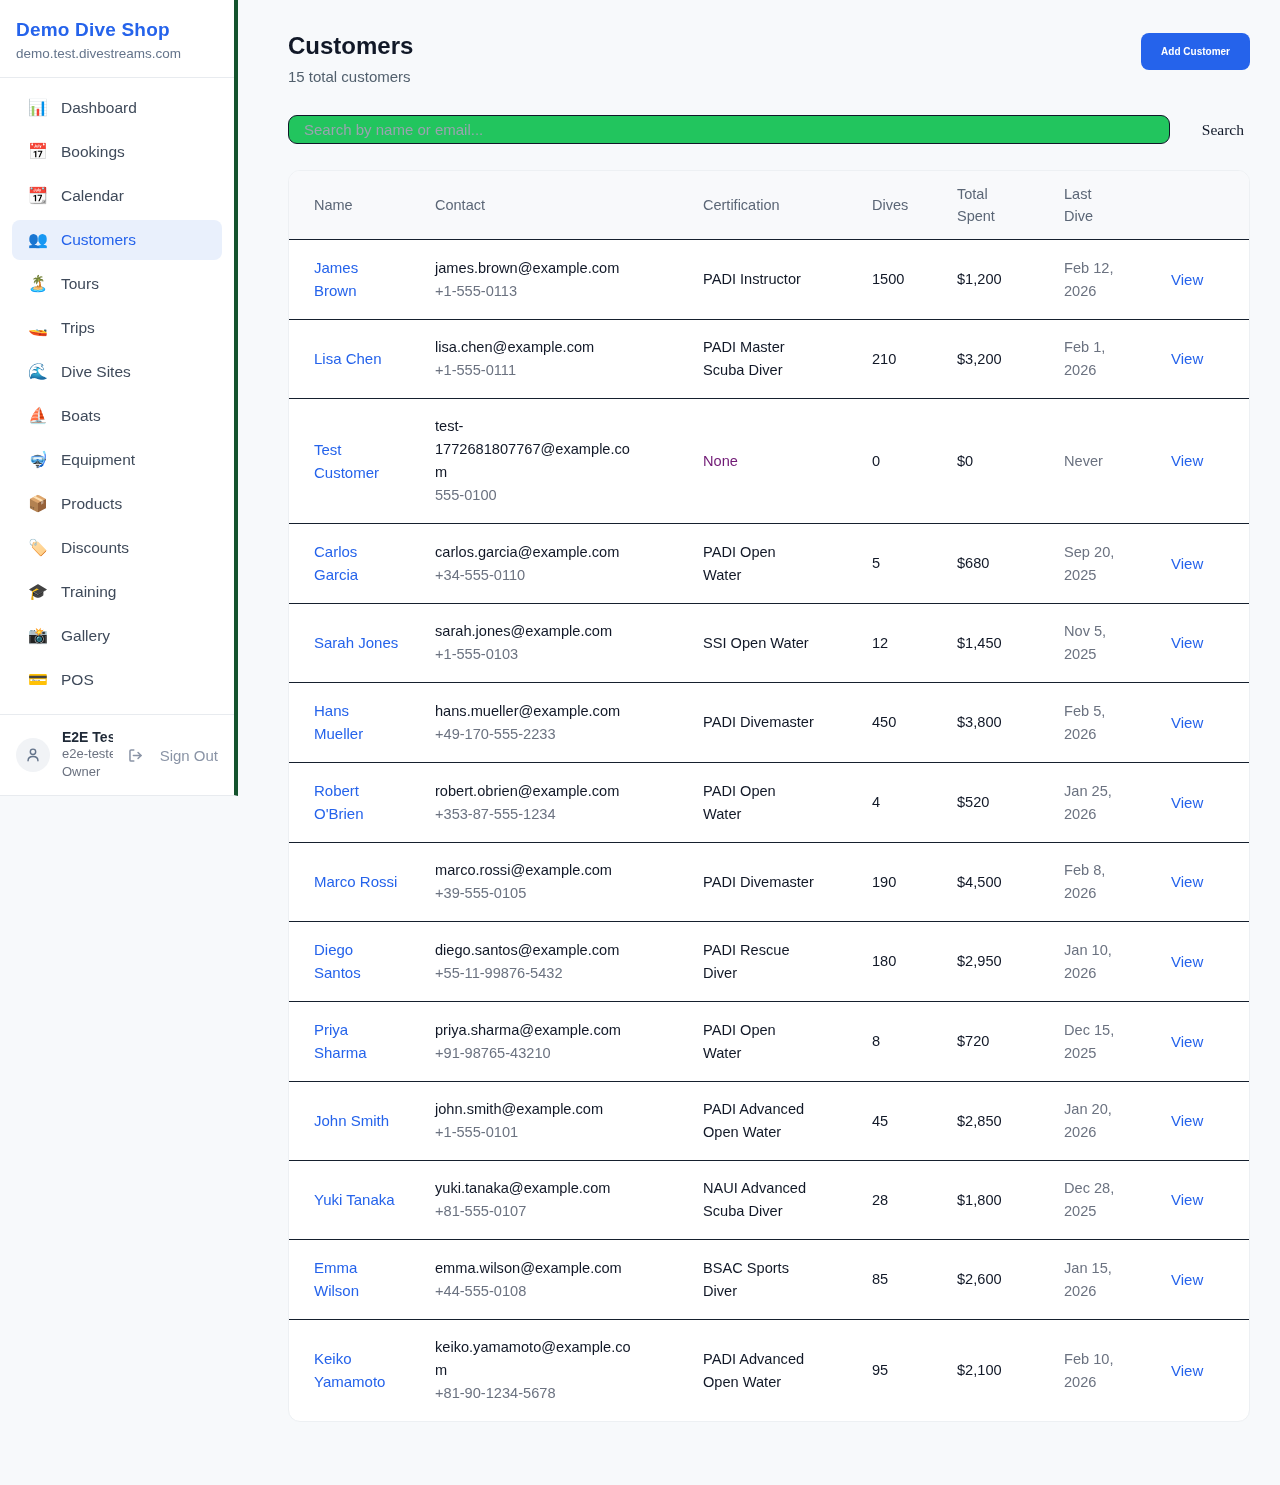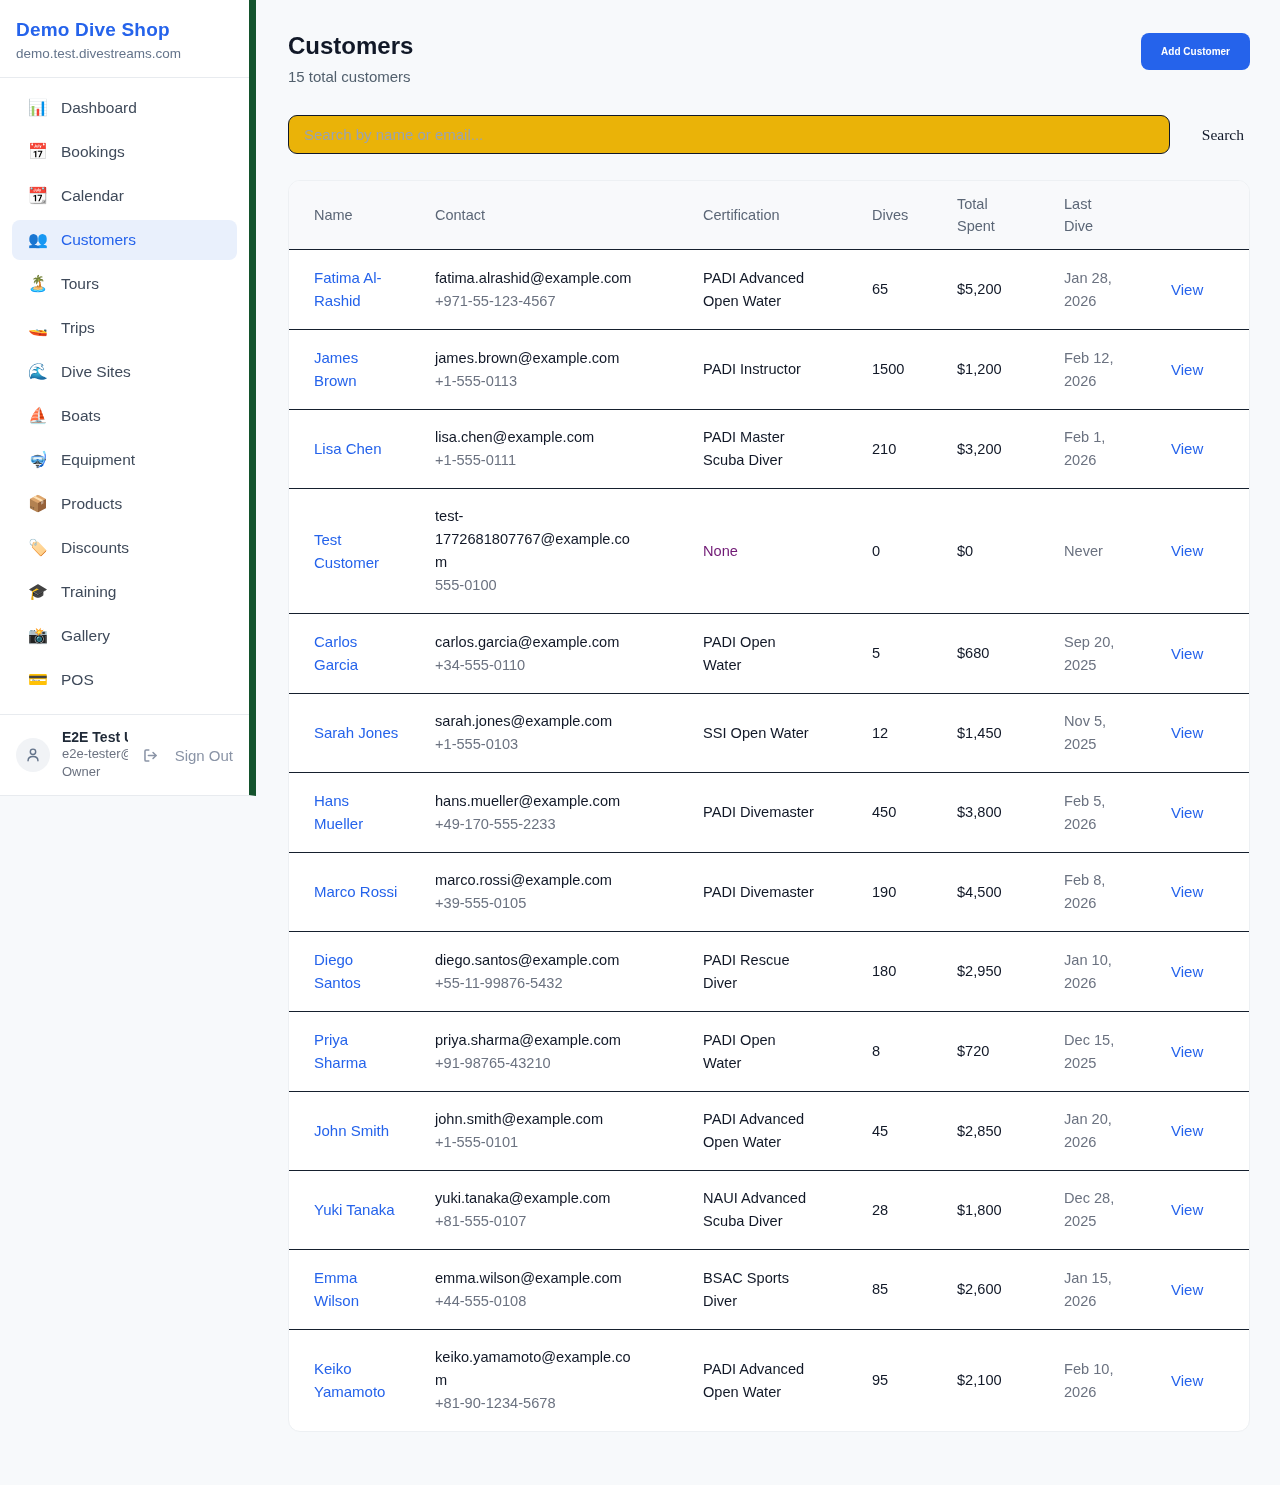--- a/index.html
+++ b/index.html
@@ -8,23 +8,23 @@
     height:1485px;
     background:#f7f9fb;
     font-family:"Liberation Sans", sans-serif;
     color:#111827;
     position:relative;
     overflow:hidden;
   }
 
   
   .sidebar {
-    position:absolute; left:0; top:0; width:256px;
+    position:absolute; left:0; top:0; width:238px;
     background:#ffffff;
-    border-right:7px solid #14532d;
+    border-right:4px solid #14532d;
     border-bottom:1px solid #e8ebef;
   }
   .sidebar-header { padding:17px 16px 14px 16px; border-bottom:1px solid #e8ebef; }
   .shop-name { color:#2563eb; font-size:19px; font-weight:700; line-height:25px; letter-spacing:.2px; }
   .shop-domain { color:#64748b; font-size:13.5px; line-height:18px; margin-top:3px; }
 
   .nav { padding:10px 12px; }
   .nav-item {
     display:flex; align-items:center;
     height:40px; margin-bottom:4px;
@@ -65,22 +65,22 @@
   .page-title { font-size:24px; font-weight:700; color:#111827; line-height:28px; }
   .page-subtitle { font-size:15px; color:#52606d; margin-top:8px; }
   .btn-primary {
     background:#2563eb; color:#fff; border:none; border-radius:8px;
     height:37px; padding:0 20px; font-size:10px; font-weight:600;
     font-family:"Liberation Sans", sans-serif; cursor:pointer; margin-top:1px;
   }
 
   .search-row { display:flex; align-items:center; margin-top:30px; gap:26px; }
   .search-input {
-    flex:1; height:39px; border:1px solid #101828; border-radius:9px;
-    background:#eab308; padding:0 15px; font-size:15px; color:#111827;
+    flex:1; height:29px; border:1px solid #101828; border-radius:9px;
+    background:#22c55e; padding:0 15px; font-size:15px; color:#111827;
     font-family:"Liberation Sans", sans-serif; outline:none;
   }
   .search-input::placeholder { color:#9aa3af; }
   .search-btn {
     background:none; border:none; font-size:15.5px; color:#101828;
     font-family:Liberation Serif, serif; cursor:pointer; padding:0 6px;
   }
 
   
   .table-card {
@@ -254,36 +254,20 @@
           <th>Name</th>
           <th>Contact</th>
           <th>Certification</th>
           <th>Dives</th>
           <th><span class="hdr-narrow">Total Spent</span></th>
           <th><span class="hdr-narrow">Last Dive</span></th>
           <th></th>
         </tr>
       </thead>
       <tbody id="rows-body">
-  <tr>
-    <td class="c-name">
-      <a class="name-link">Fatima Al-Rashid</a>
-    </td>
-    <td class="c-contact">
-      <div class="email">fatima.alrashid@example.com</div>
-      <div class="phone">+971-55-123-4567</div>
-    </td>
-    <td class="c-cert">PADI Advanced Open Water</td>
-    <td class="c-dives">65</td>
-    <td class="c-spent">$5,200</td>
-    <td class="c-last">Jan 28, 2026</td>
-    <td class="c-view">
-      <a class="view-link">View</a>
-    </td>
-  </tr>
 
   <tr>
     <td class="c-name">
       <a class="name-link">James Brown</a>
     </td>
     <td class="c-contact">
       <div class="email">james.brown@example.com</div>
       <div class="phone">+1-555-0113</div>
     </td>
     <td class="c-cert">PADI Instructor</td>
@@ -373,20 +357,36 @@
     </td>
     <td class="c-cert">PADI Divemaster</td>
     <td class="c-dives">450</td>
     <td class="c-spent">$3,800</td>
     <td class="c-last">Feb 5, 2026</td>
     <td class="c-view">
       <a class="view-link">View</a>
     </td>
   </tr>
 
+  <tr>
+    <td class="c-name">
+      <a class="name-link">Robert O'Brien</a>
+    </td>
+    <td class="c-contact">
+      <div class="email">robert.obrien@example.com</div>
+      <div class="phone">+353-87-555-1234</div>
+    </td>
+    <td class="c-cert">PADI Open Water</td>
+    <td class="c-dives">4</td>
+    <td class="c-spent">$520</td>
+    <td class="c-last">Jan 25, 2026</td>
+    <td class="c-view">
+      <a class="view-link">View</a>
+    </td>
+  </tr>
 
   <tr>
     <td class="c-name">
       <a class="name-link">Marco Rossi</a>
     </td>
     <td class="c-contact">
       <div class="email">marco.rossi@example.com</div>
       <div class="phone">+39-555-0105</div>
     </td>
     <td class="c-cert">PADI Divemaster</td>

